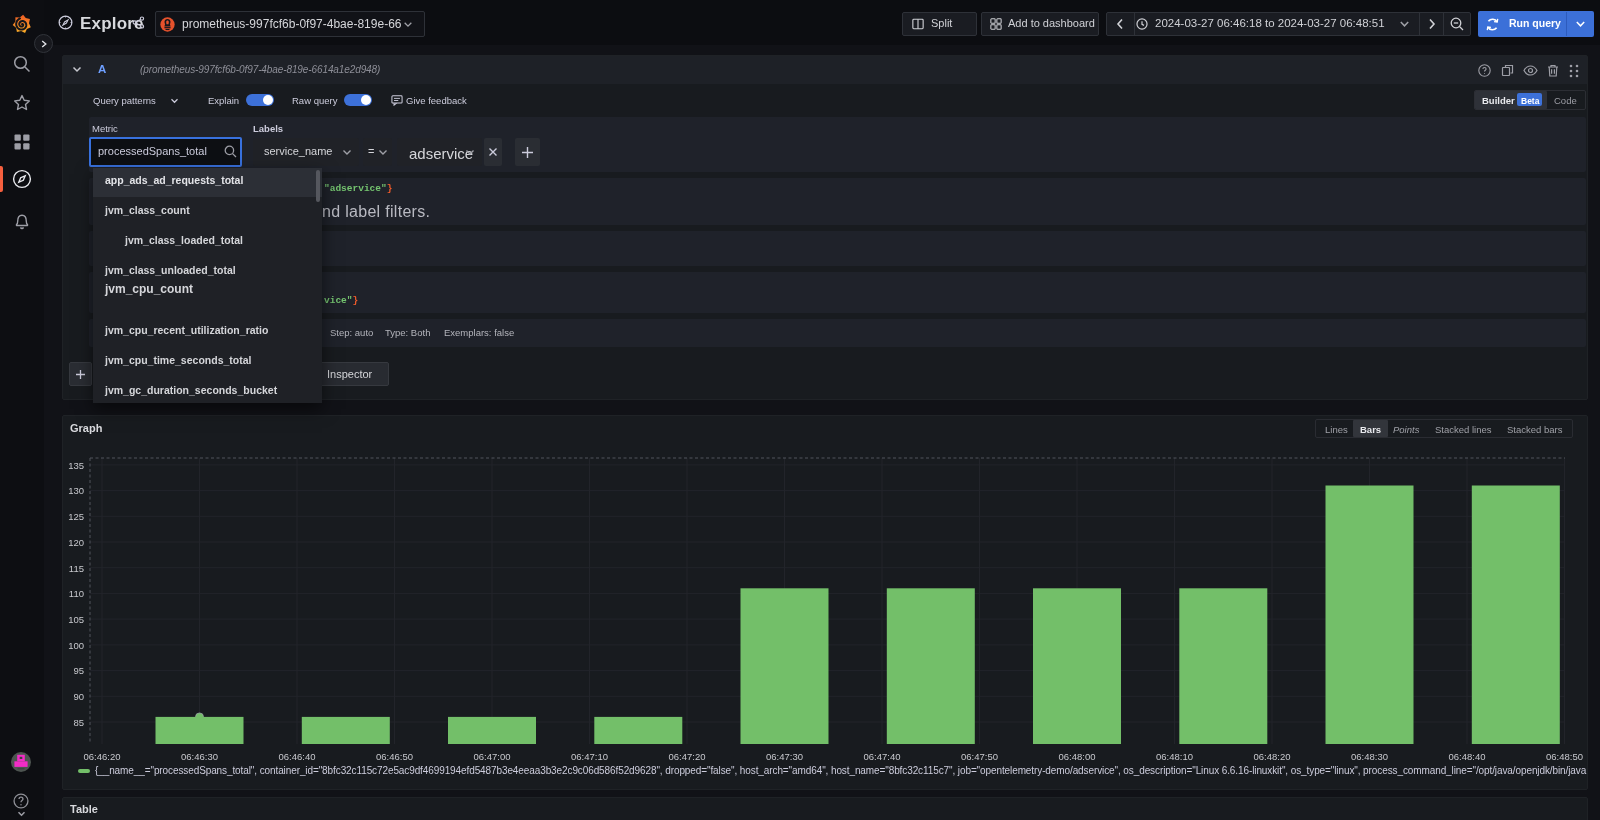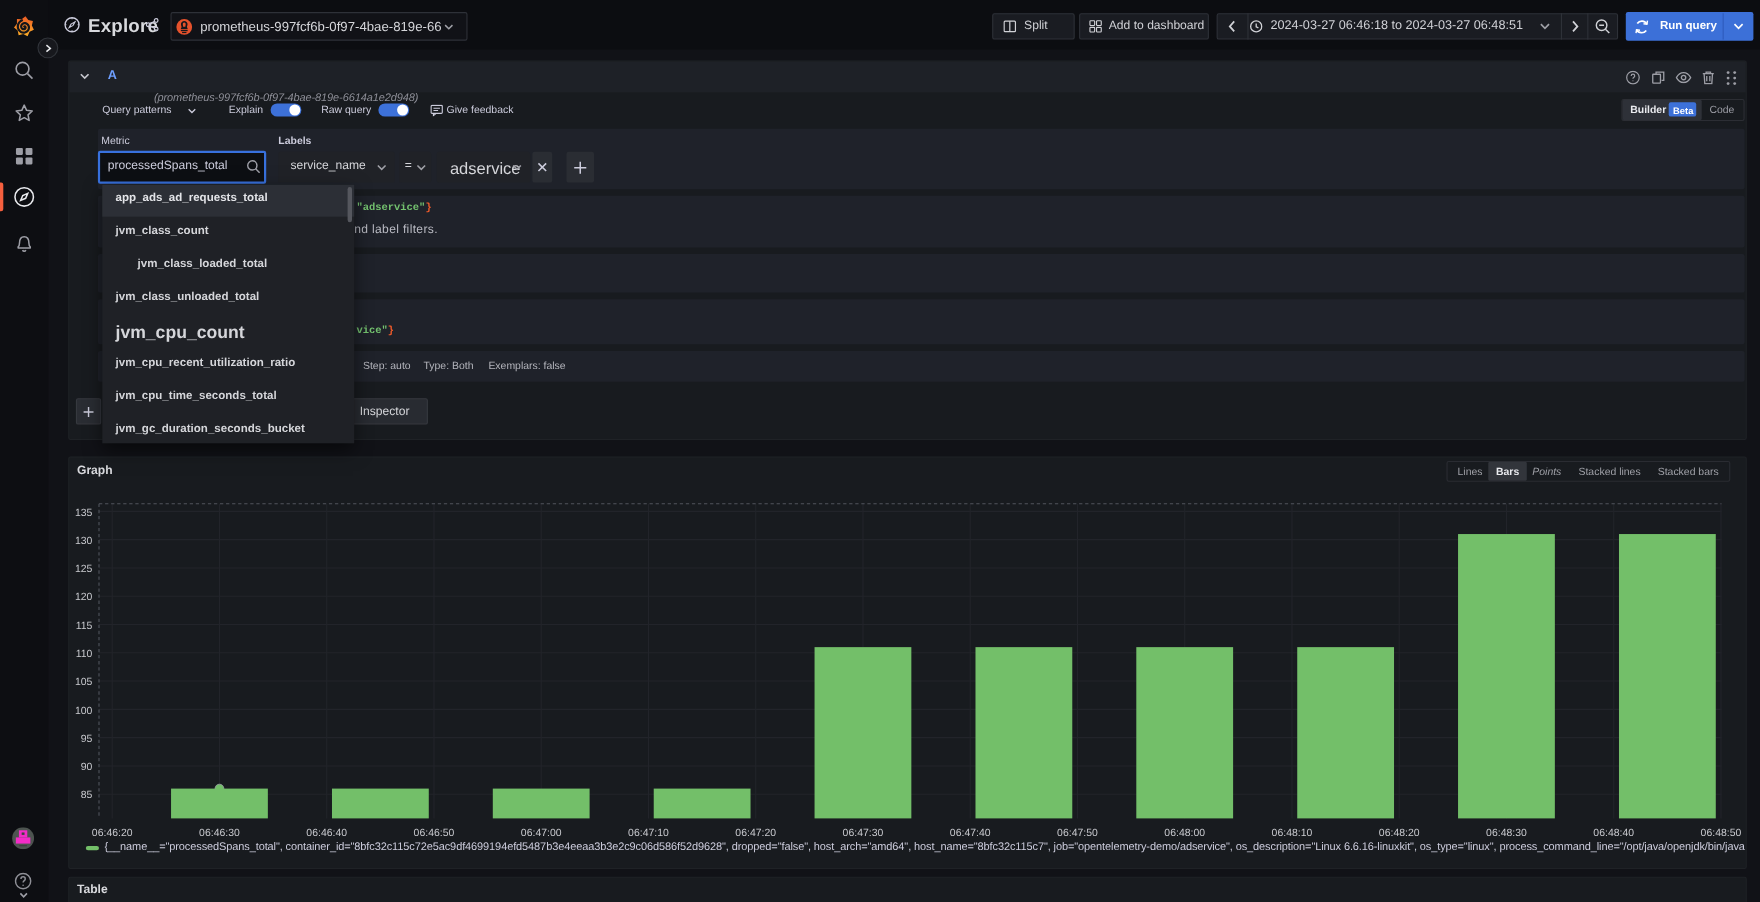--- a/index.html
+++ b/index.html
@@ -161,21 +161,21 @@
 <div class="abs" style="left:89px;top:178px;width:1497px;height:47px;background:#1f222a;border-radius:2px;"></div>
 <div class="abs" style="left:89px;top:231px;width:1497px;height:35px;background:#1f222a;border-radius:2px;"></div>
 <div class="abs" style="left:89px;top:272px;width:1497px;height:41px;background:#1f222a;border-radius:2px;"></div>
 <div class="abs" style="left:89px;top:319px;width:1497px;height:28px;background:#1f222a;border-radius:2px;"></div>
 
 <div class="abs" style="left:63px;top:56px;width:1524px;height:28px;background:#1e2127;"></div>
 <svg class="abs" style="left:72px;top:66px;" width="10" height="7" viewBox="0 0 10 7" fill="none" stroke="#c7c8cf" stroke-width="1.5">
     <path d="M1.5 1.5 L5 5 L8.5 1.5"></path>
   </svg>
 <div class="abs" style="left:98px;top:63px;font-size:11.5px;font-weight:700;color:#6e9fff;">A</div>
-<div class="abs" style="left:140px;top:64px;font-size:10px;font-style:italic;color:#8d8e97;letter-spacing:-0.1px;margin-top:20px;">(prometheus-997fcf6b-0f97-4bae-819e-6614a1e2d948)</div>
+<div class="abs" style="left:140px;top:64px;font-size:10px;font-style:italic;color:#8d8e97;letter-spacing:-0.1px;">(prometheus-997fcf6b-0f97-4bae-819e-6614a1e2d948)</div>
 
 <svg class="abs" style="left:1478px;top:64px;" width="13" height="13" viewBox="0 0 13 13" fill="none" stroke="#9d9ea6" stroke-width="1.1">
   <circle cx="6.5" cy="6.5" r="5.7"></circle>
   <path d="M4.9 5 C4.9 2.9 8.1 2.9 8.1 5 C8.1 6.3 6.5 6.2 6.5 7.6"></path>
   <circle cx="6.5" cy="9.4" r="0.5" fill="#9d9ea6" stroke="none"></circle>
 </svg>
 <svg class="abs" style="left:1501px;top:64px;" width="13" height="13" viewBox="0 0 13 13" fill="none" stroke="#9d9ea6" stroke-width="1.2">
   <path d="M4.5 3.5 L4.5 1.5 L11.5 1.5 L11.5 9 L9.5 9"></path>
   <rect x="1.5" y="3.5" width="7" height="8" rx="0.5"></rect>
 </svg>
@@ -248,40 +248,40 @@
 <div class="abs" style="left:484px;top:138px;width:18px;height:28px;background:#2a2d33;border-radius:2px;"></div>
 <svg class="abs" style="left:488px;top:147px;" width="10" height="10" viewBox="0 0 10 10" fill="none" stroke="#ccccdc" stroke-width="1.4">
     <path d="M1.5 1.5 L8.5 8.5 M8.5 1.5 L1.5 8.5"></path>
   </svg>
 <div class="abs" style="left:515px;top:138px;width:25px;height:28px;background:#2a2d33;border-radius:2px;"></div>
 <svg class="abs" style="left:521px;top:146px;" width="13" height="13" viewBox="0 0 13 13" fill="none" stroke="#ccccdc" stroke-width="1.4">
     <path d="M6.5 1 L6.5 12 M1 6.5 L12 6.5"></path>
   </svg>
 
 <div class="abs" style="left:324px;top:183px;font-size:9.5px;font-weight:700;font-family:'Liberation Mono',monospace;"><span style="color:#74c36f;">"adservice"</span><span style="color:#f25c2b;">}</span></div>
-<div class="abs" style="left:322px;top:203px;font-size:11px;color:#b9bac2;letter-spacing:0.3px;">nd label filters.</div>
+<div class="abs" style="left:322px;top:203px;font-size:16px;color:#b9bac2;letter-spacing:0.3px;">nd label filters.</div>
 <div class="abs" style="left:324px;top:295px;font-size:9.5px;font-weight:700;font-family:'Liberation Mono',monospace;"><span style="color:#74c36f;">vice"</span><span style="color:#f25c2b;">}</span></div>
 <div class="abs" style="left:330px;top:327px;font-size:9.5px;color:#b4b5bc;">Step: auto</div>
 <div class="abs" style="left:385px;top:327px;font-size:9.5px;color:#b4b5bc;">Type: Both</div>
 <div class="abs" style="left:444px;top:327px;font-size:9.5px;color:#b4b5bc;">Exemplars: false</div>
 
 <div class="abs" style="left:69px;top:362px;width:23px;height:24px;background:#2a2d33;border:1px solid #36393f;border-radius:2px;"></div>
 <svg class="abs" style="left:75px;top:369px;" width="11" height="11" viewBox="0 0 11 11" fill="none" stroke="#ccccdc" stroke-width="1.3">
     <path d="M5.5 1 L5.5 10 M1 5.5 L10 5.5"></path>
   </svg>
 <div class="abs" style="left:310px;top:362px;width:79px;height:24px;background:#282b31;border:1px solid #36393f;border-radius:2px;"></div>
 <div class="abs" style="left:327px;top:368px;font-size:11px;font-weight:500;color:#d5d6da;">Inspector</div>
 
 <div class="abs" style="left:93px;top:168px;width:229px;height:235px;background:#1f2126;box-shadow:0 6px 16px rgba(0,0,0,0.55);z-index:5;"></div>
 <div class="abs" style="left:93px;top:168px;width:229px;height:29px;background:#2c2f36;z-index:6;"></div>
 <div class="abs" style="left:105px;top:174px;font-size:10.5px;font-weight:700;color:#e3e4e8;z-index:7;">app_ads_ad_requests_total</div>
 <div class="abs" style="left:105px;top:204px;font-size:10.5px;font-weight:700;color:#d5d6da;z-index:7;">jvm_class_count</div>
 <div class="abs" style="left:105px;top:234px;font-size:10.5px;font-weight:700;color:#d5d6da;z-index:7;margin-left:20px;">jvm_class_loaded_total</div>
 <div class="abs" style="left:105px;top:264px;font-size:10.5px;font-weight:700;color:#d5d6da;z-index:7;">jvm_class_unloaded_total</div>
-<div class="abs" style="left:105px;top:294px;font-size:16px;font-weight:700;color:#d5d6da;z-index:7;">jvm_cpu_count</div>
+<div class="abs" style="left:105px;top:282px;font-size:12px;font-weight:700;color:#d5d6da;z-index:7;">jvm_cpu_count</div>
 <div class="abs" style="left:105px;top:324px;font-size:10.5px;font-weight:700;color:#d5d6da;z-index:7;">jvm_cpu_recent_utilization_ratio</div>
 <div class="abs" style="left:105px;top:354px;font-size:10.5px;font-weight:700;color:#d5d6da;z-index:7;">jvm_cpu_time_seconds_total</div>
 <div class="abs" style="left:105px;top:384px;font-size:10.5px;font-weight:700;color:#d5d6da;z-index:7;">jvm_gc_duration_seconds_bucket</div>
 <div class="abs" style="left:316px;top:170px;width:4px;height:32px;background:#55575e;border-radius:2px;z-index:7;"></div>
 <div class="panel" id="graphpanel" style="left:62px;top:415px;width:1526px;height:375px;"></div>
 <div class="abs" style="left:70px;top:422px;font-size:11px;font-weight:700;color:#d8d9dd;">Graph</div>
 
 <div class="abs" style="left:1315px;top:419px;width:258px;height:19px;border:1px solid #2a2c32;border-radius:2px;"></div>
 <div class="abs" style="left:1325px;top:424px;font-size:9.5px;font-weight:500;color:#9fa0a7;">Lines</div>
 <div class="abs" style="left:1353px;top:420px;width:35px;height:17px;background:#32353b;border-radius:1px;"></div>

